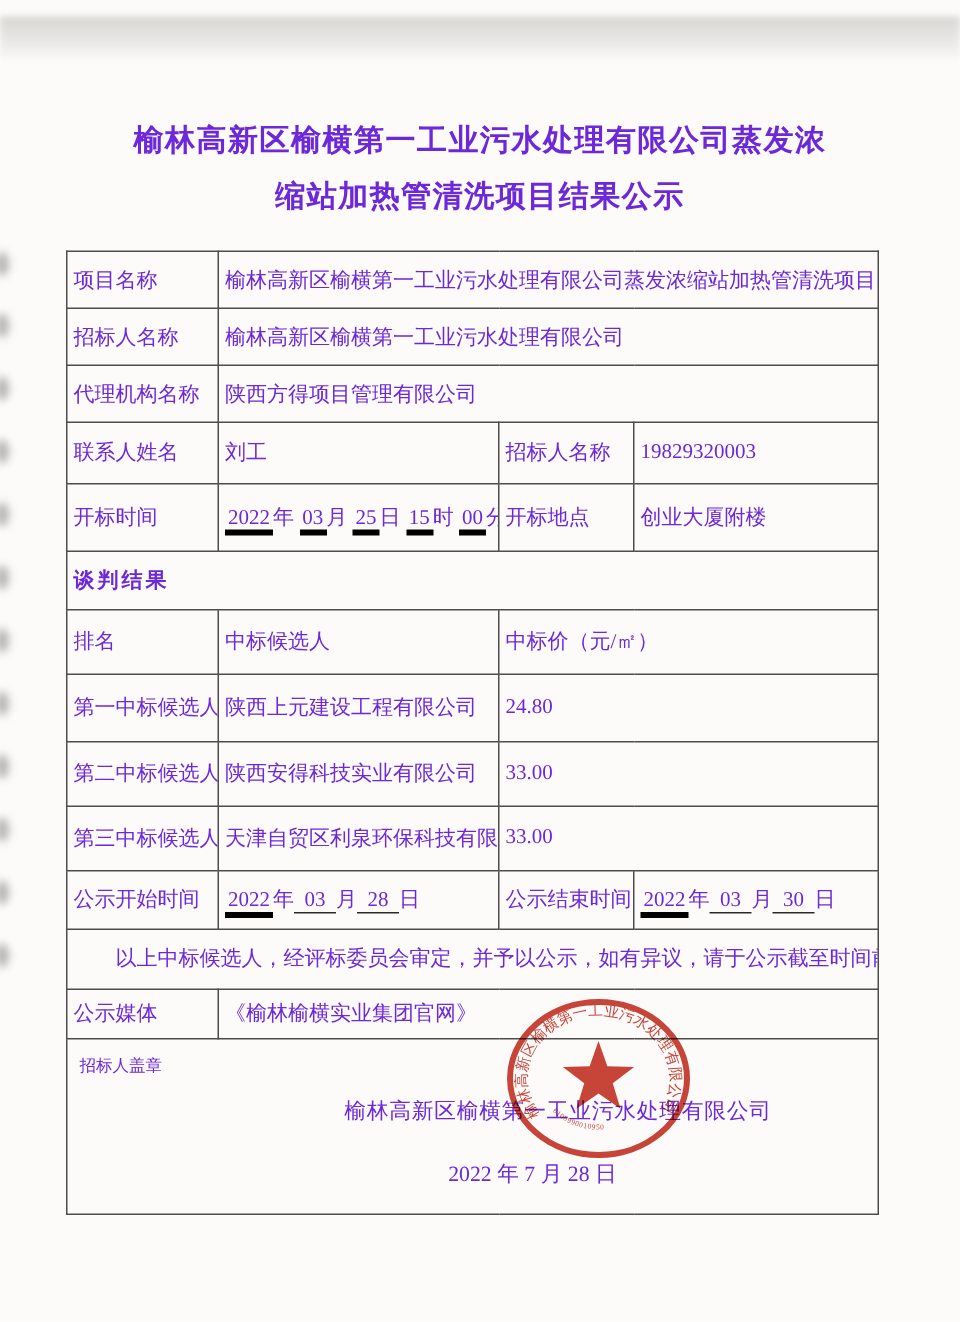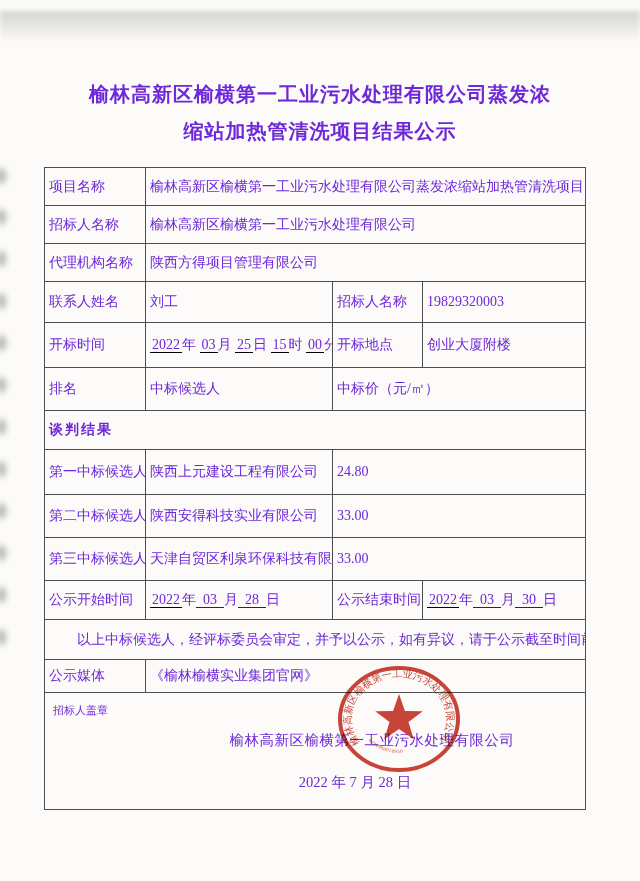--- a/index.html
+++ b/index.html
@@ -25,21 +25,21 @@
     border-collapse:collapse;table-layout:fixed;margin-top:24px;
   }
   table.main td{
     border:1px solid #4d4d4d;font-size:14px;vertical-align:middle;padding:2px 4px;
     overflow:hidden;white-space:nowrap;
   }
   .lbl{text-align:left;padding-left:8px;}
   .c{text-align:left;}
   .proj-val{font-size:13px;}
   .section-hdr{font-weight:bold;font-size:15px;letter-spacing:2px;}
-  .u{border-bottom:1px solid #000000;padding:0 2px;}
+  .u{border-bottom:4px solid #000000;padding:0 2px;}
   .uw{border-bottom:1px solid #2a2a2a;padding:0 7px;}
   td.para{
     white-space:normal;text-align:justify;text-indent:2em;
     font-size:14.5px;line-height:35px;padding:6px 10px 8px 10px;
   }
   td.stamp-cell{position:relative;height:112px;}
   .stamp-label{position:absolute;top:10px;left:8px;font-size:11px;}
   .stamp-company{position:absolute;top:38px;left:120px;right:6px;text-align:center;font-size:14.5px;letter-spacing:.5px;}
   .stamp-date{position:absolute;top:80px;left:120px;right:40px;text-align:center;font-size:14.5px;}
   .seal{
@@ -109,27 +109,27 @@
         <span class="u">03</span><span>月</span>
         <span class="u">25</span><span>日</span>
         <span class="u">15</span><span>时</span>
         <span class="u">00</span><span>分</span>
       </td>
       <td class="c">开标地点</td>
       <td class="c">创业大厦附楼</td>
     </tr>
 
     <tr>
+      <td colspan="4" class="c section-hdr" style="height:34px">谈判结果</td>
+    </tr>
+
+    <tr>
       <td class="c" style="height:38px">排名</td>
       <td class="c">中标候选人</td>
       <td colspan="2" class="c">中标价（元/㎡）</td>
-    </tr>
-
-    <tr>
-      <td colspan="4" class="c section-hdr" style="height:34px">谈判结果</td>
     </tr>
 
     <tr>
       <td class="c" style="height:40px">第一中标候选人</td>
       <td class="c">陕西上元建设工程有限公司</td>
       <td colspan="2" class="c">24.80</td>
     </tr>
 
     <tr>
       <td class="c" style="height:38px">第二中标候选人</td>

